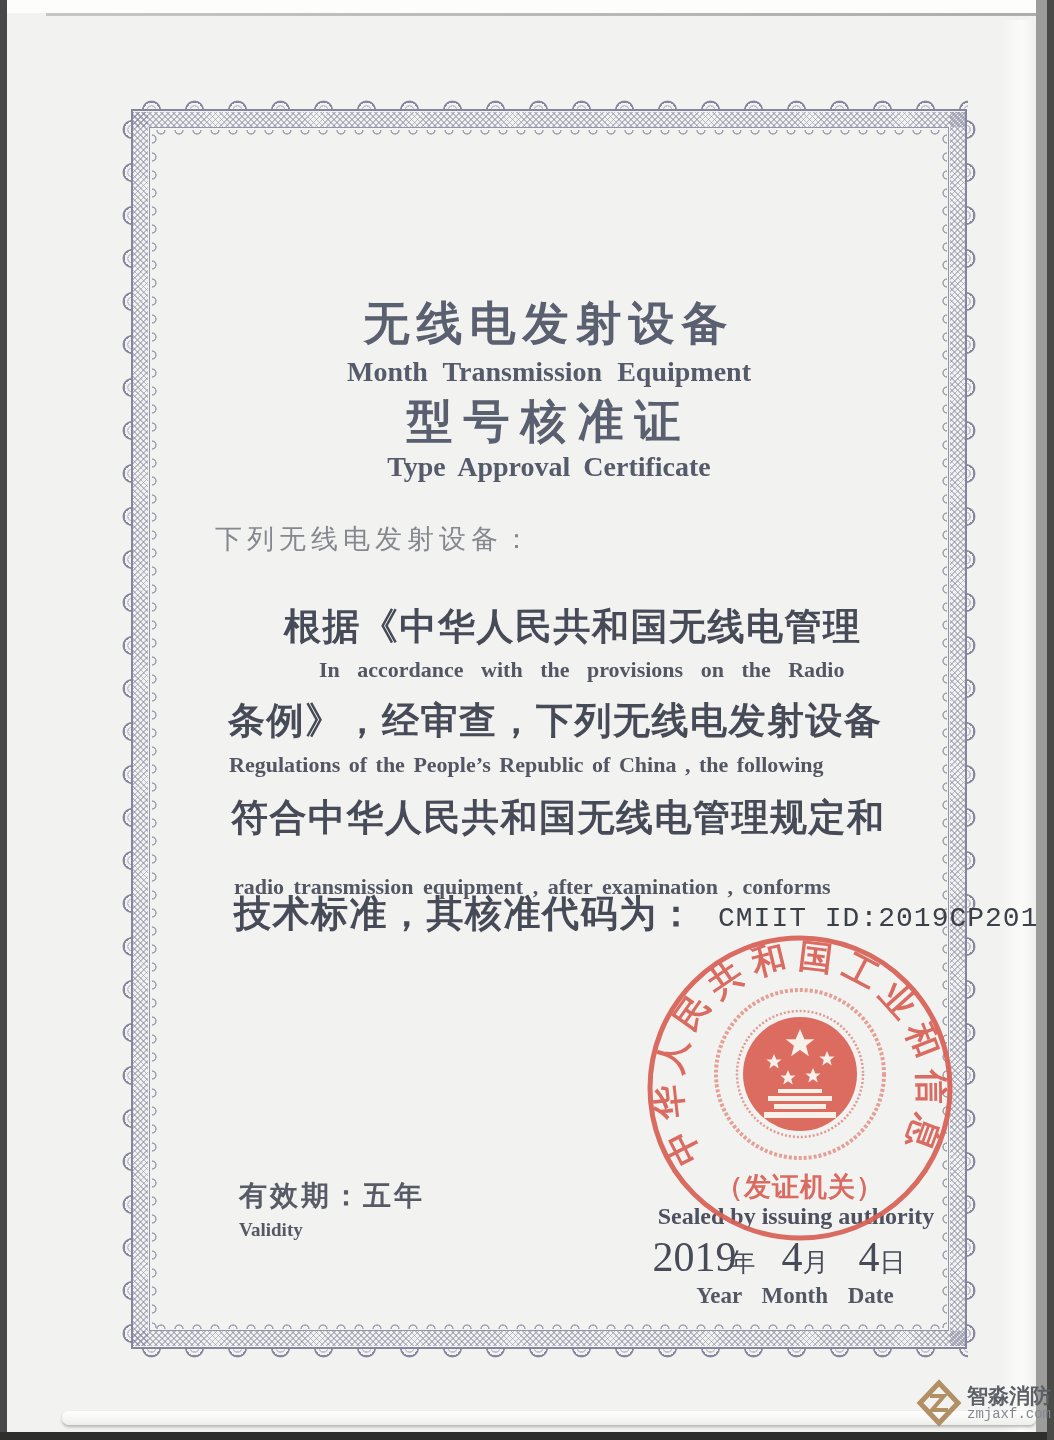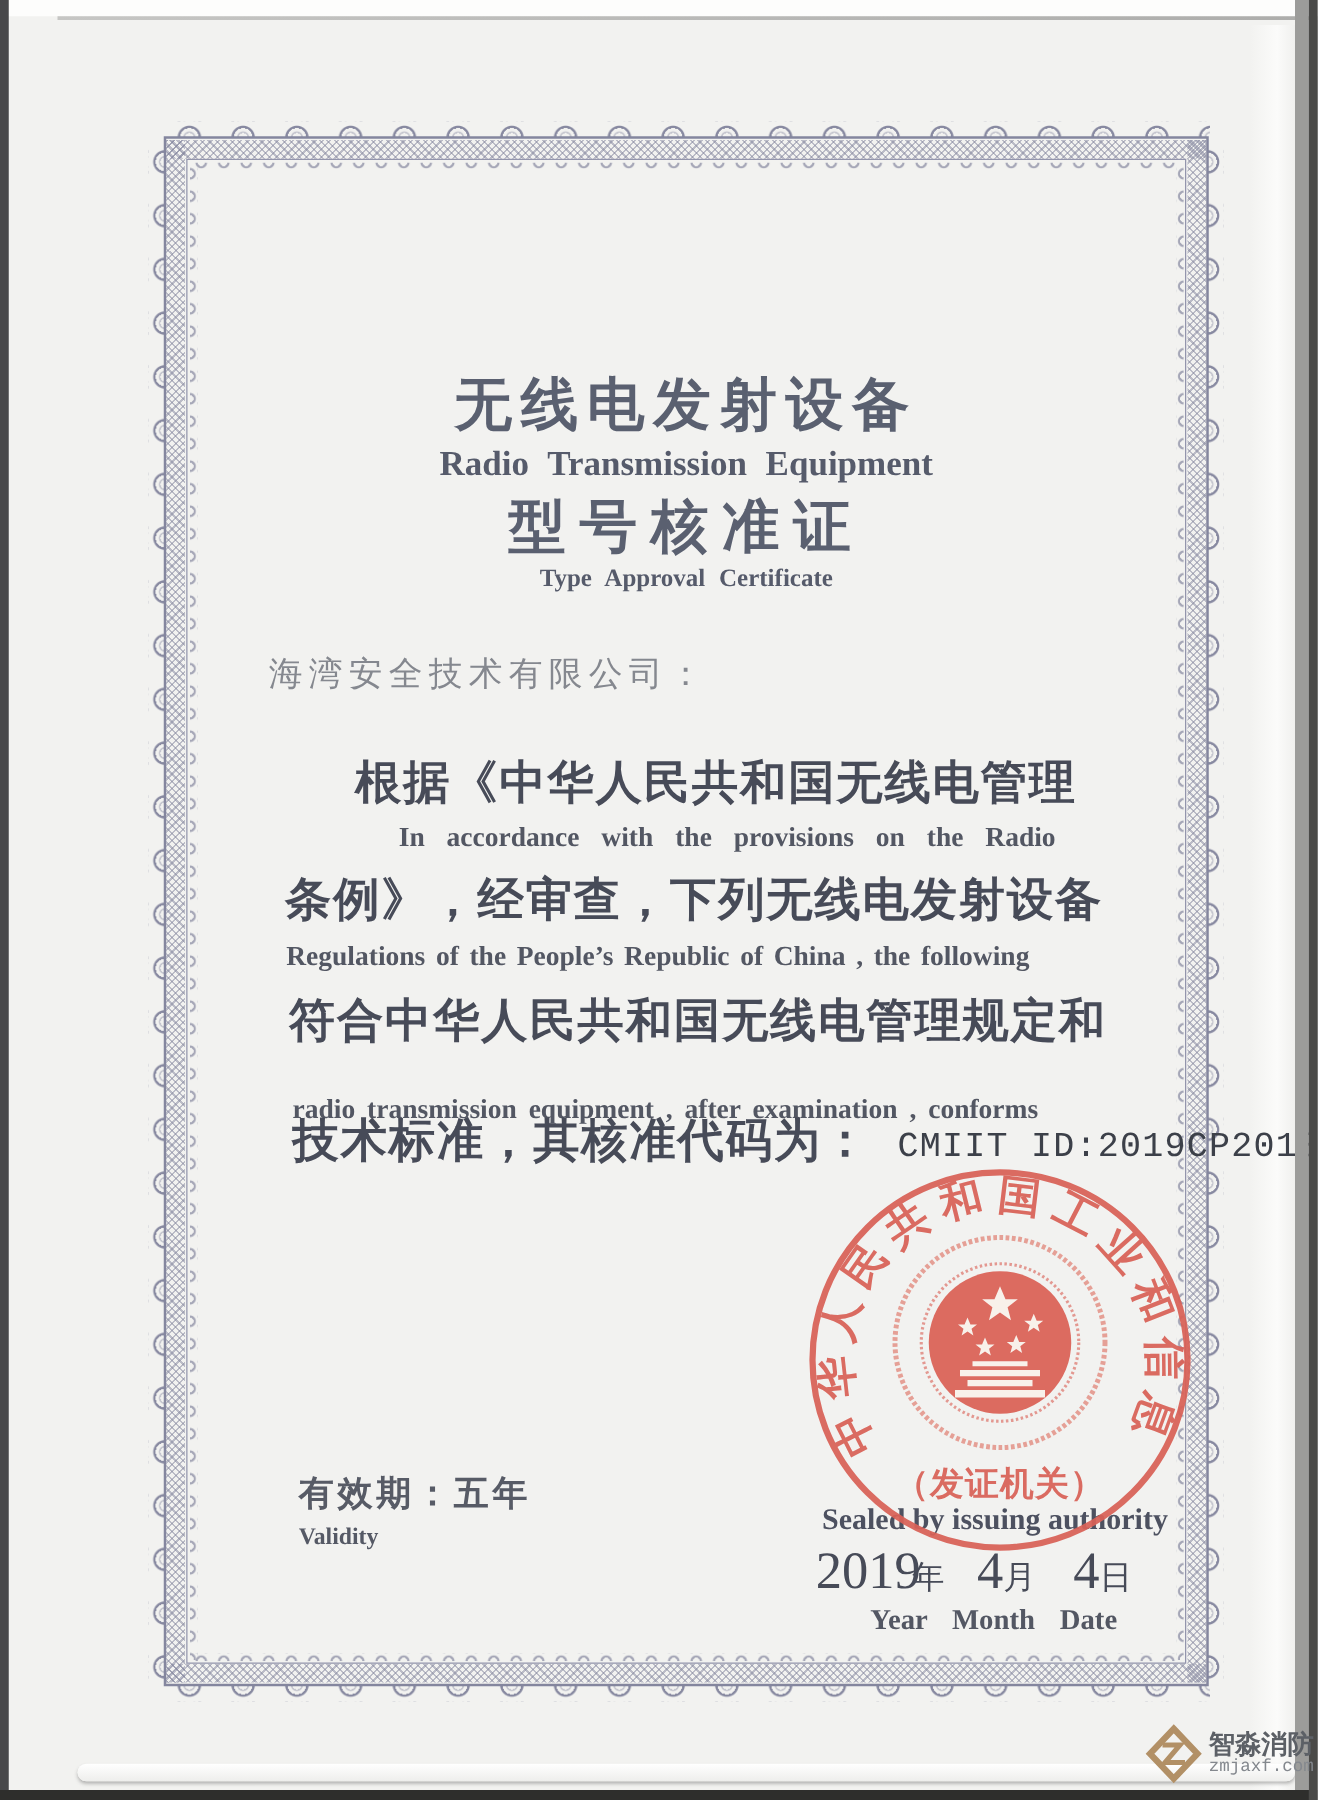--- a/index.html
+++ b/index.html
@@ -60,21 +60,21 @@
     background-image:radial-gradient(6px circle at 6px 9px, transparent 3px, rgba(132,134,158,.7) 3px 4.3px, transparent 5px);}
 
   
   .content{position:absolute;inset:0;}
   .abs{position:absolute;line-height:1;}
   .ttl-cn{width:100%;text-align:center;font-family:"Liberation Sans","DejaVu Sans",sans-serif;
     font-weight:bold;color:#5a6070;}
   .t-cn1{top:204px;font-size:46px;letter-spacing:7px;}
   .t-en1{top:262px;width:100%;text-align:center;font-size:28px;font-weight:bold;color:#565b6b;word-spacing:8px;}
   .t-cn2{top:302px;font-size:46px;letter-spacing:11px;}
-  .t-en2{top:357px;width:100%;text-align:center;font-size:20px;font-weight:bold;color:#565b6b;word-spacing:6px;}
+  .t-en2{top:357px;width:100%;text-align:center;font-size:28px;font-weight:bold;color:#565b6b;word-spacing:6px;}
   .addressee{left:97px;top:430px;font-size:27px;letter-spacing:5px;color:#85888f;font-weight:500;}
   .cn-line{font-size:37px;font-weight:bold;color:#474b58;letter-spacing:1.5px;white-space:nowrap;}
   .en-line{font-size:22px;font-weight:bold;color:#535763;white-space:nowrap;}
   .b-cn1{left:166px;top:512px;}
   .b-en1{left:201px;top:563px;word-spacing:12px;}
   .b-cn2{left:110px;top:606px;}
   .b-en2{left:111px;top:658px;word-spacing:3px;}
   .b-cn3{left:113px;top:703px;}
   .b-en3{left:116px;top:780px;word-spacing:4px;}
   .b-cn4{left:116px;top:799px;display:flex;align-items:baseline;gap:22px;}
@@ -125,25 +125,25 @@
     <div class="braid braid-right"></div>
     <div class="line-inner"></div>
     <div class="isc isc-top"></div>
     <div class="isc isc-bottom"></div>
     <div class="isc isc-left"></div>
     <div class="isc isc-right"></div>
 
     <div class="content">
 
       <div class="abs ttl-cn t-cn1">无线电发射设备</div>
-      <div class="abs t-en1">Radio Transmission Equipment</div>
+      <div class="abs t-en1">Month Transmission Equipment</div>
       <div class="abs ttl-cn t-cn2">型号核准证</div>
       <div class="abs t-en2">Type Approval Certificate</div>
 
-      <div class="abs addressee">海湾安全技术有限公司：</div>
+      <div class="abs addressee">下列无线电发射设备：</div>
 
       <div class="abs cn-line b-cn1">根据《中华人民共和国无线电管理</div>
       <div class="abs en-line b-en1">In accordance with the provisions on the Radio</div>
       <div class="abs cn-line b-cn2">条例》，经审查，下列无线电发射设备</div>
       <div class="abs en-line b-en2">Regulations of the People’s Republic of China , the following</div>
       <div class="abs cn-line b-cn3">符合中华人民共和国无线电管理规定和</div>
       <div class="abs en-line b-en3">radio transmission equipment , after examination , conforms</div>
       <div class="abs cn-line b-cn4">
         <span>技术标准，其核准代码为：</span>
         <span class="cmiit">CMIIT ID:2019CP2013</span>

